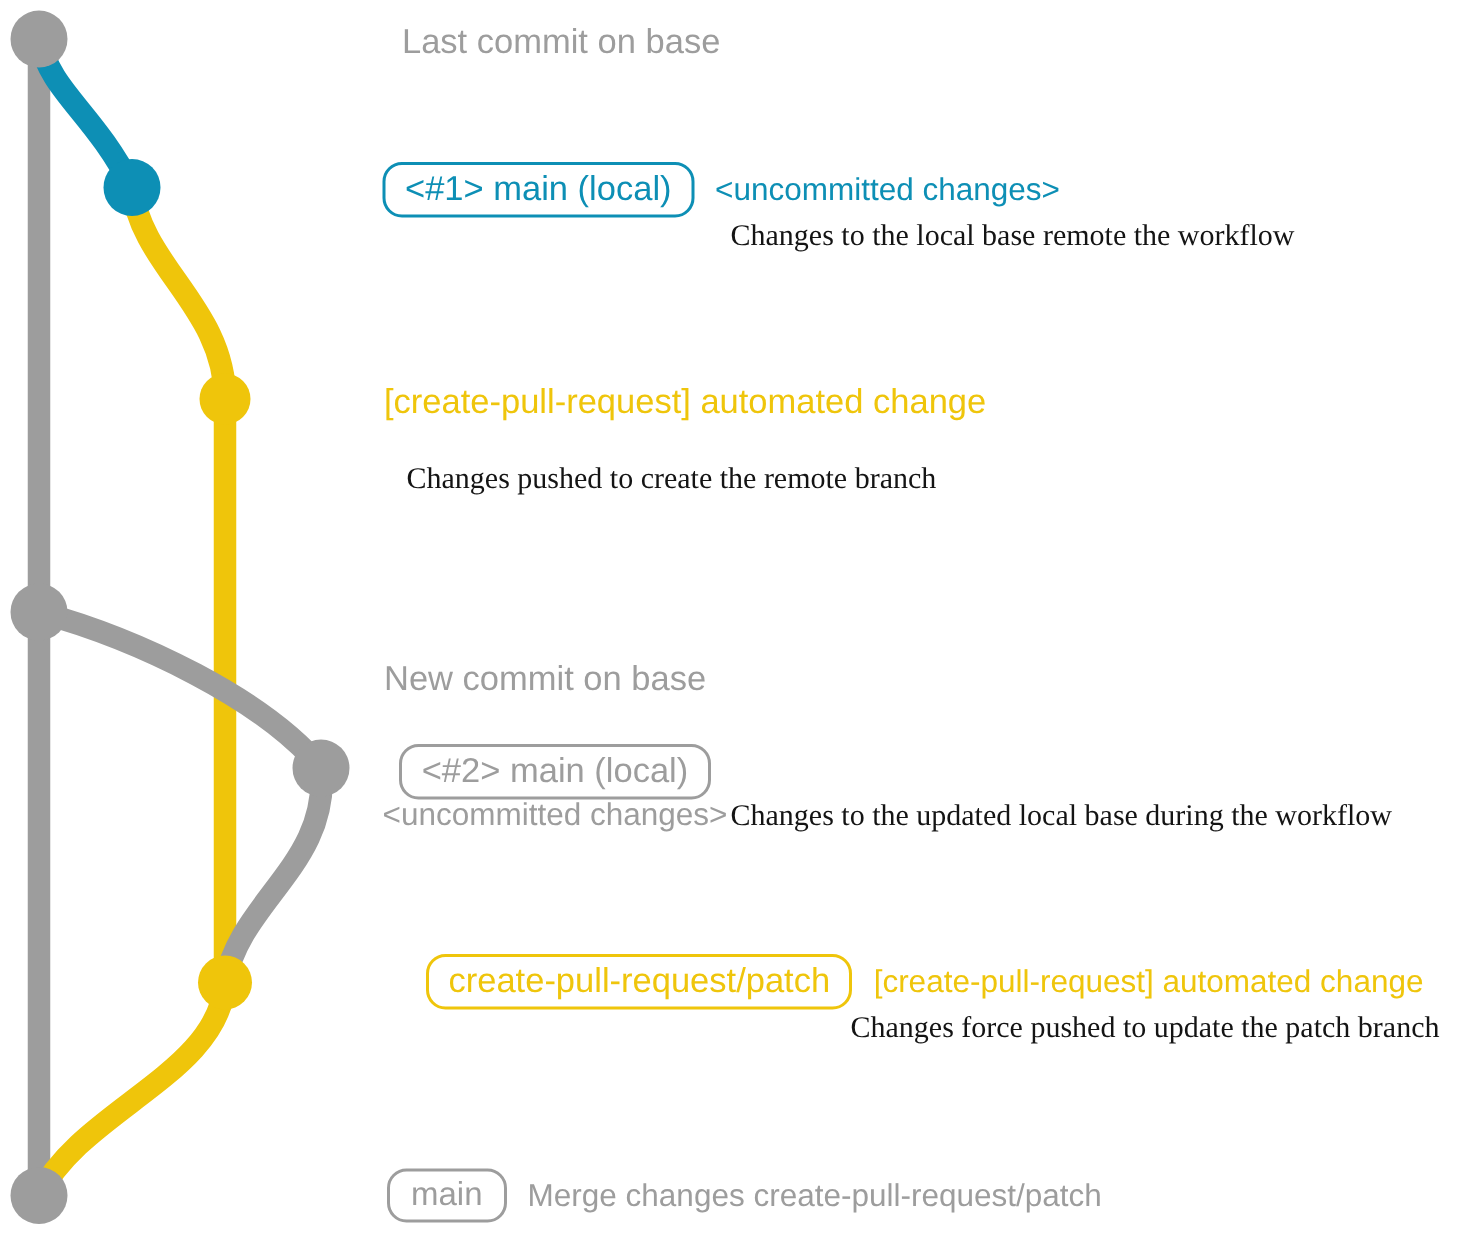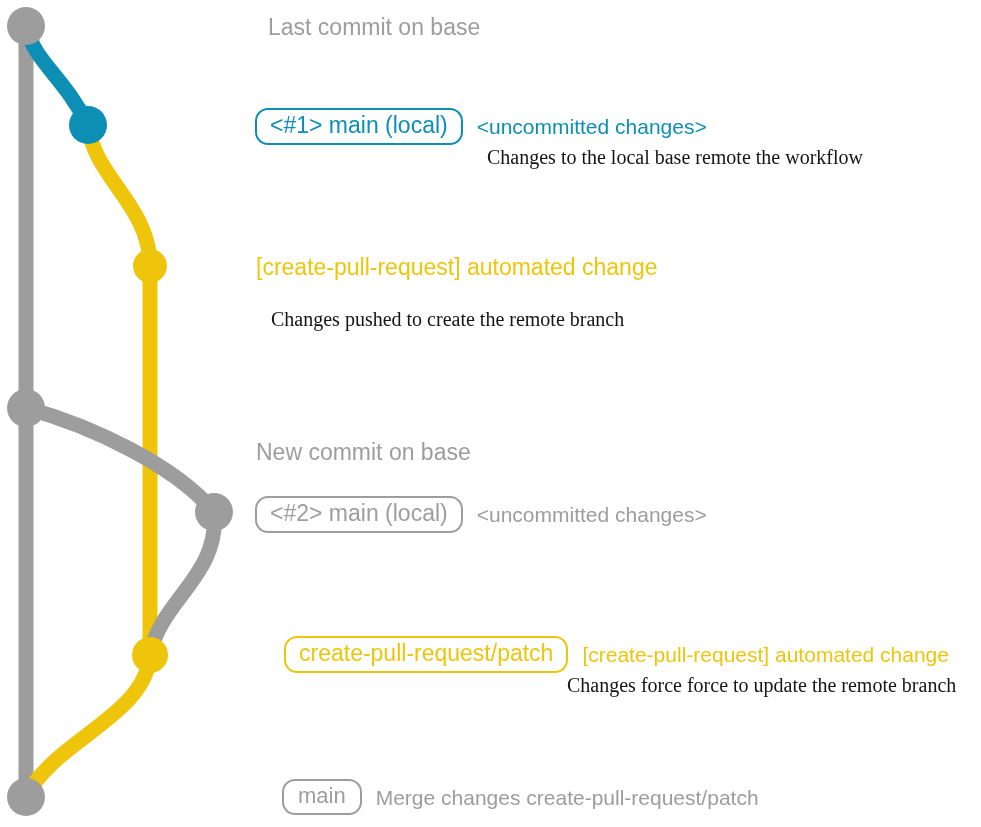--- a/index.html
+++ b/index.html
@@ -137,33 +137,34 @@
       <span class="gap-14"></span>
       <span class="headline blue">&lt;uncommitted changes&gt;</span>
     </div>
     <div class="desc" style="left:487px; top:146px;">Changes to the local base remote the workflow</div>
 
     <div class="commit-title" style="left:256px; top:254px;">[create-pull-request] automated change</div>
     <div class="desc" style="left:271px; top:308px;">Changes pushed to create the remote branch</div>
 
     <div class="caption" style="left:256px; top:398px;margin-top:41px;">New commit on base</div>
 
-    <div class="row" style="left:255px; top:496px;">
+    <div class="row" style="left:255px; top:496px;flex-direction:column;">
       <span class="pill gray">&lt;#2&gt; main (local)</span>
       <span class="gap-14"></span>
       <span class="headline gray">&lt;uncommitted changes&gt;</span>
     </div>
+    <div class="desc" style="left:487px; top:533px;">Changes to the updated local base during the workflow</div>
 
     <div class="row" style="left:258px; top:636px;padding-left:26px;">
       <span class="pill yellow">create-pull-request/patch</span>
       <span class="gap-14"></span>
       <span class="headline yellow">[create-pull-request] automated change</span>
     </div>
-    <div class="desc" style="left:567px; top:674px;">Changes force force to update the remote branch</div>
+    <div class="desc" style="left:567px; top:674px;">Changes force pushed to update the patch branch</div>
 
-    <div class="row" style="left:258px; top:779px;margin-left:24px;">
+    <div class="row" style="left:258px; top:779px;">
       <span class="pill gray small">main</span>
       <span class="gap-14"></span>
       <span class="headline gray">Merge changes create-pull-request/patch</span>
     </div>
 
   </div>
 </div>
 
 </body></html>

